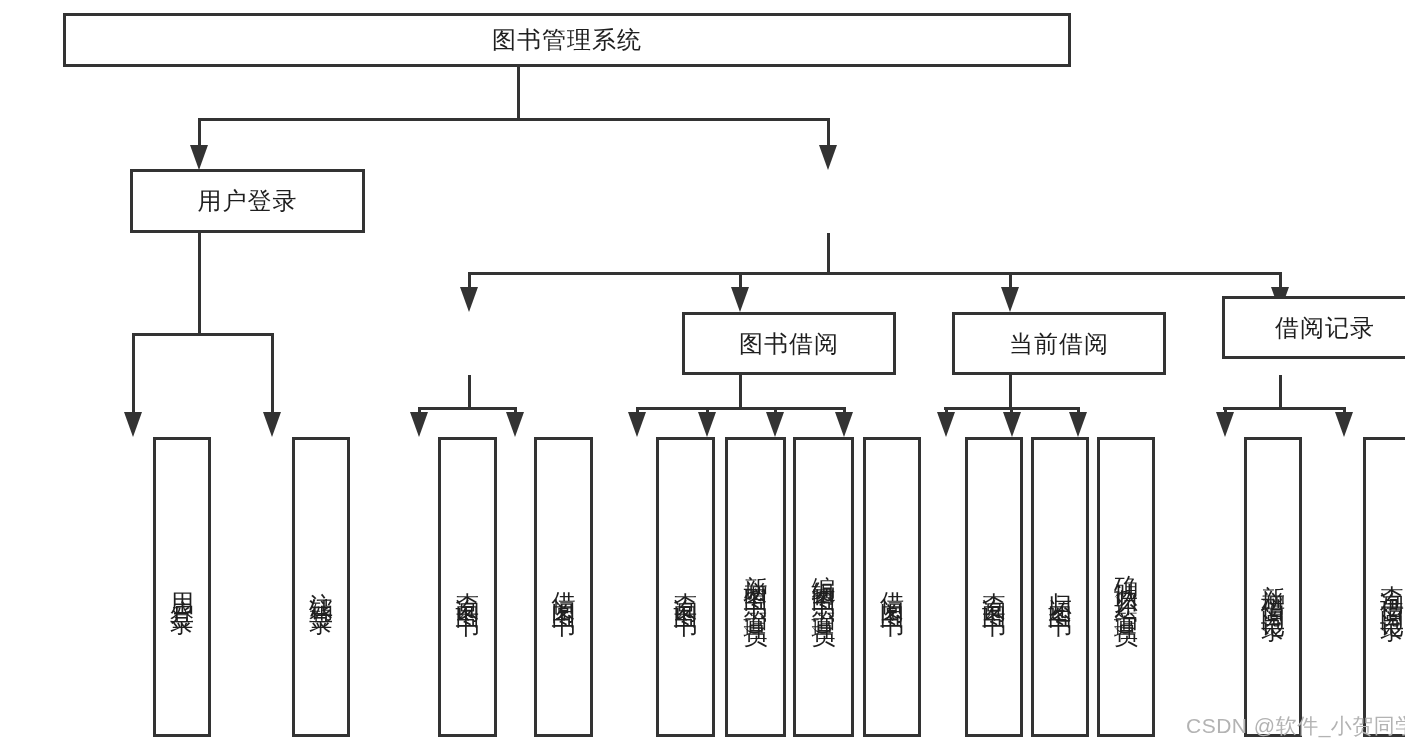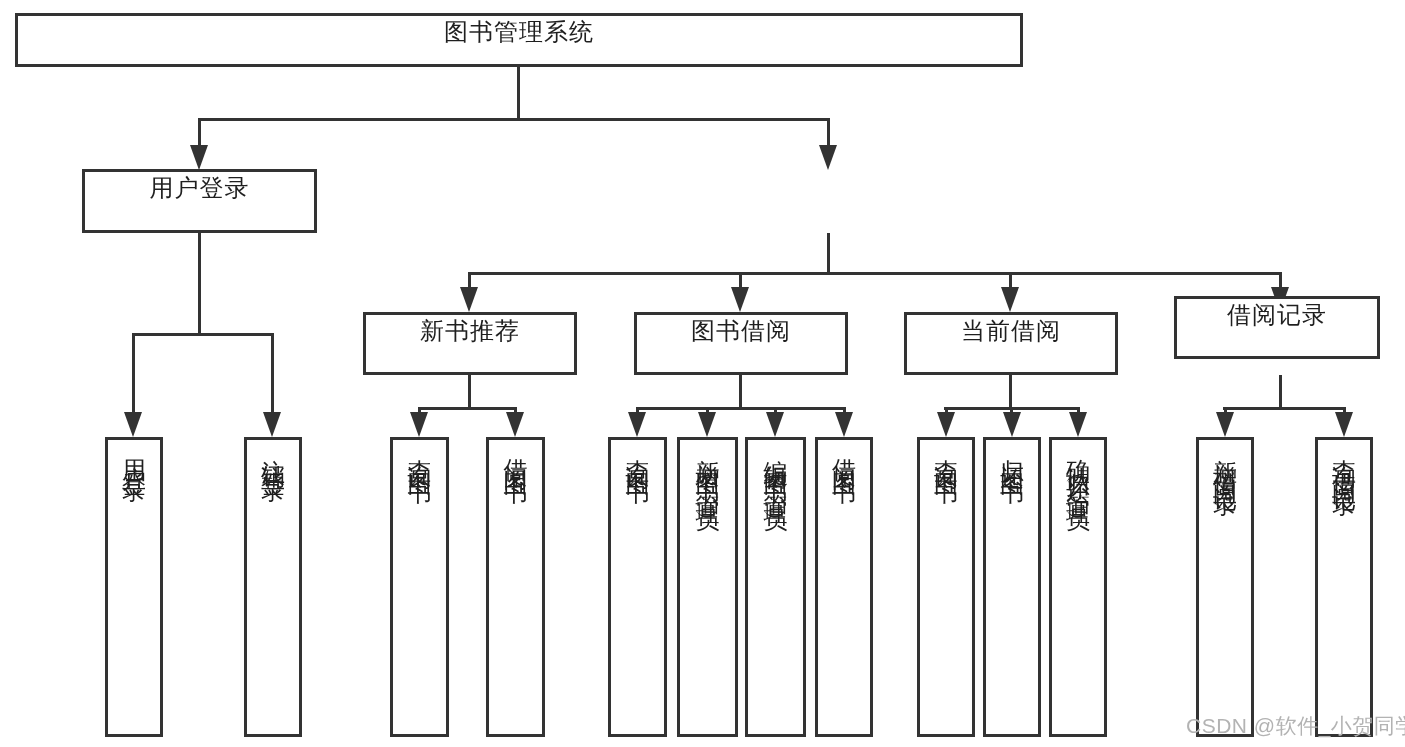--- a/index.html
+++ b/index.html
@@ -12,21 +12,23 @@
     font-family: "Liberation Sans", sans-serif;
     color: #1f1f1f;
   }
   
   .box {
     position: absolute;
     box-sizing: border-box;
     border: 3px solid #333333;
     background: #ffffff;
     display: flex;
+    align-items: center;
     justify-content: center;
+    margin-left: 48px;
   }
   .box .lbl {
     font-size: 24px;
     letter-spacing: 1px;
     color: #1f1f1f;
     white-space: nowrap;
   }
   .box.v .lbl {
     writing-mode: vertical-rl;
     text-orientation: mixed;
@@ -86,23 +88,20 @@
   <div class="hl" style="left:468px;top:272px;width:814px"></div>
   <div class="vl" style="left:468px;top:272px;height:17px"></div>
   <div class="vl" style="left:739px;top:272px;height:17px"></div>
   <div class="vl" style="left:1009px;top:272px;height:17px"></div>
   <div class="vl" style="left:1279px;top:272px;height:17px"></div>
   <div class="arr" style="left:460px;top:287px"></div>
   <div class="arr" style="left:731px;top:287px"></div>
   <div class="arr" style="left:1001px;top:287px"></div>
   <div class="arr" style="left:1271px;top:287px"></div>
 
-  <div class="box" style="left:363px;top:312px;width:214px;height:63px">
-    <span class="lbl">新书推荐</span>
-  </div>
   <div class="box" style="left:634px;top:312px;width:214px;height:63px">
     <span class="lbl">图书借阅</span>
   </div>
   <div class="box" style="left:904px;top:312px;width:214px;height:63px">
     <span class="lbl">当前借阅</span>
   </div>
   <div class="box" style="left:1174px;top:296px;width:206px;height:63px">
     <span class="lbl">借阅记录</span>
   </div>
 

